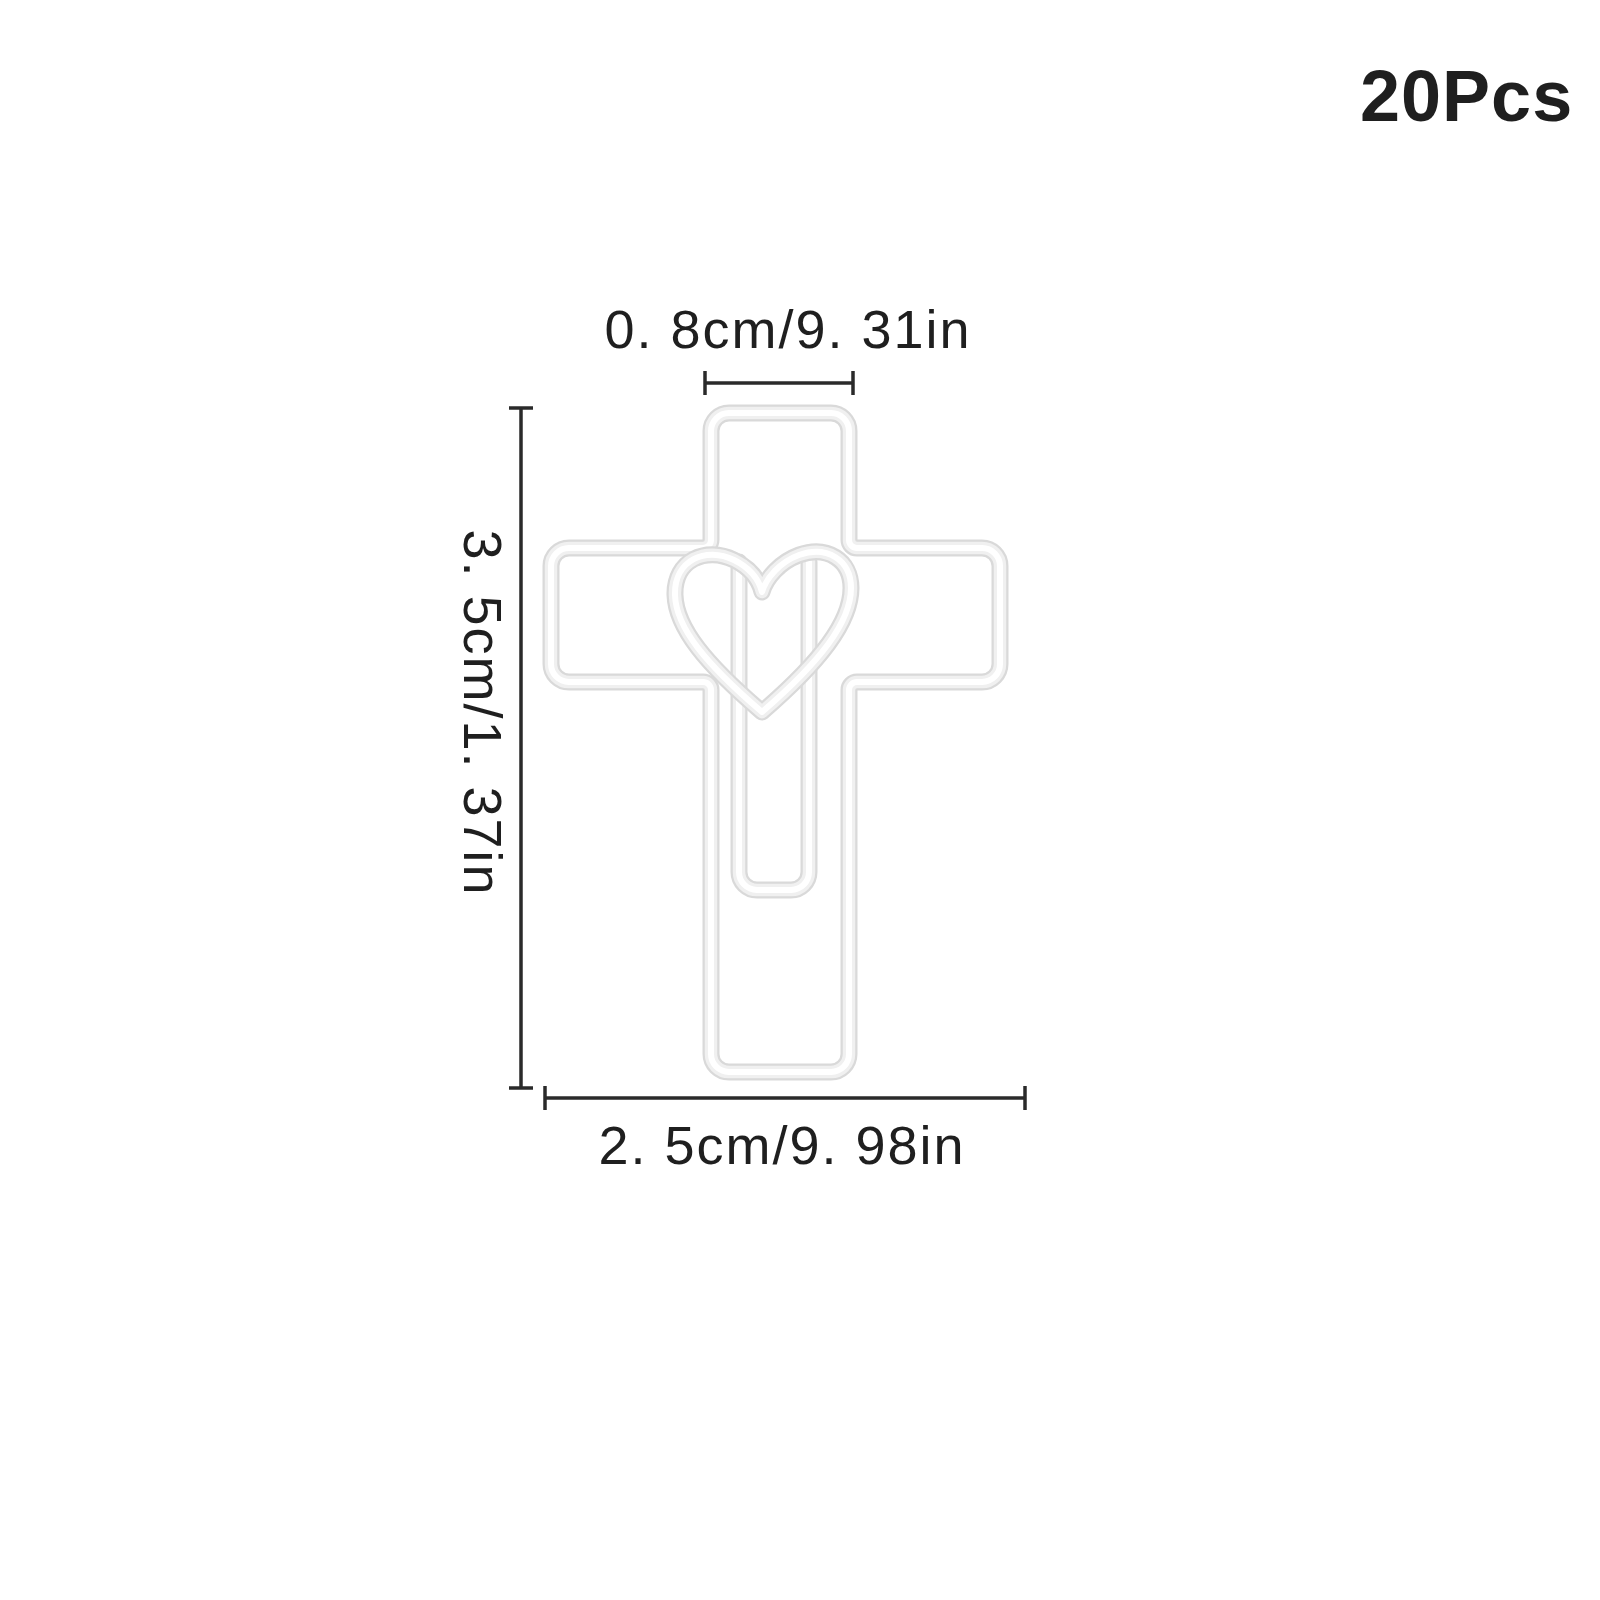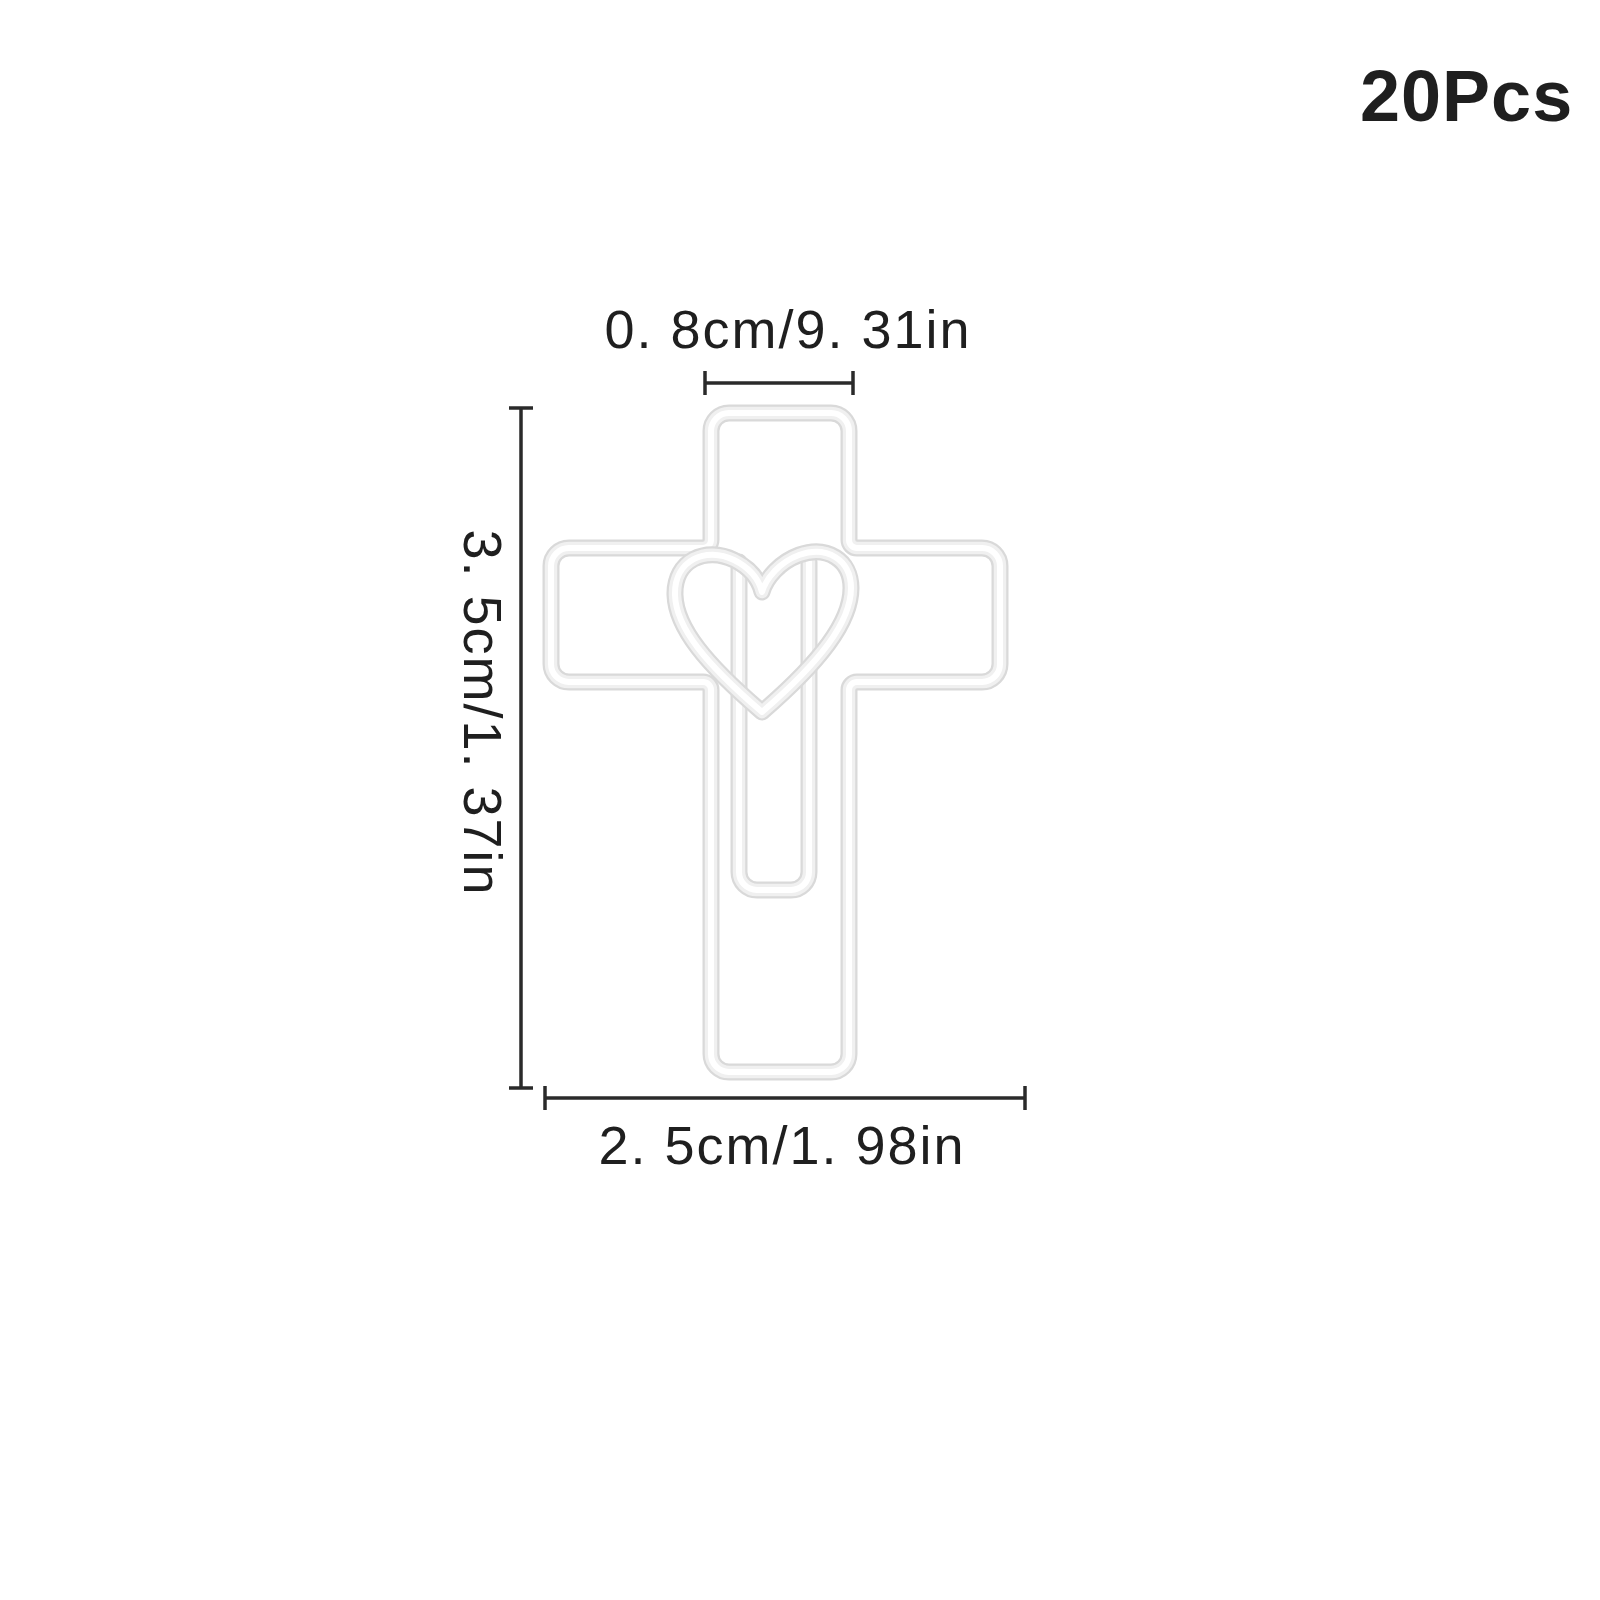--- a/index.html
+++ b/index.html
@@ -94,15 +94,15 @@
         <use href="#p-heart" class="w-mid"></use>
         <use href="#p-heart" class="w-hi"></use>
       </g>
     </g>
   </svg>
 
   <div class="qty">20Pcs</div>
 
   <div class="dim dim-top">0. 8cm/9. 31in</div>
   <div class="dim dim-left">3. 5cm/1. 37in</div>
-  <div class="dim dim-bottom">2. 5cm/1. 98in</div>
+  <div class="dim dim-bottom">2. 5cm/9. 98in</div>
 
 </div>
 
 </body></html>

